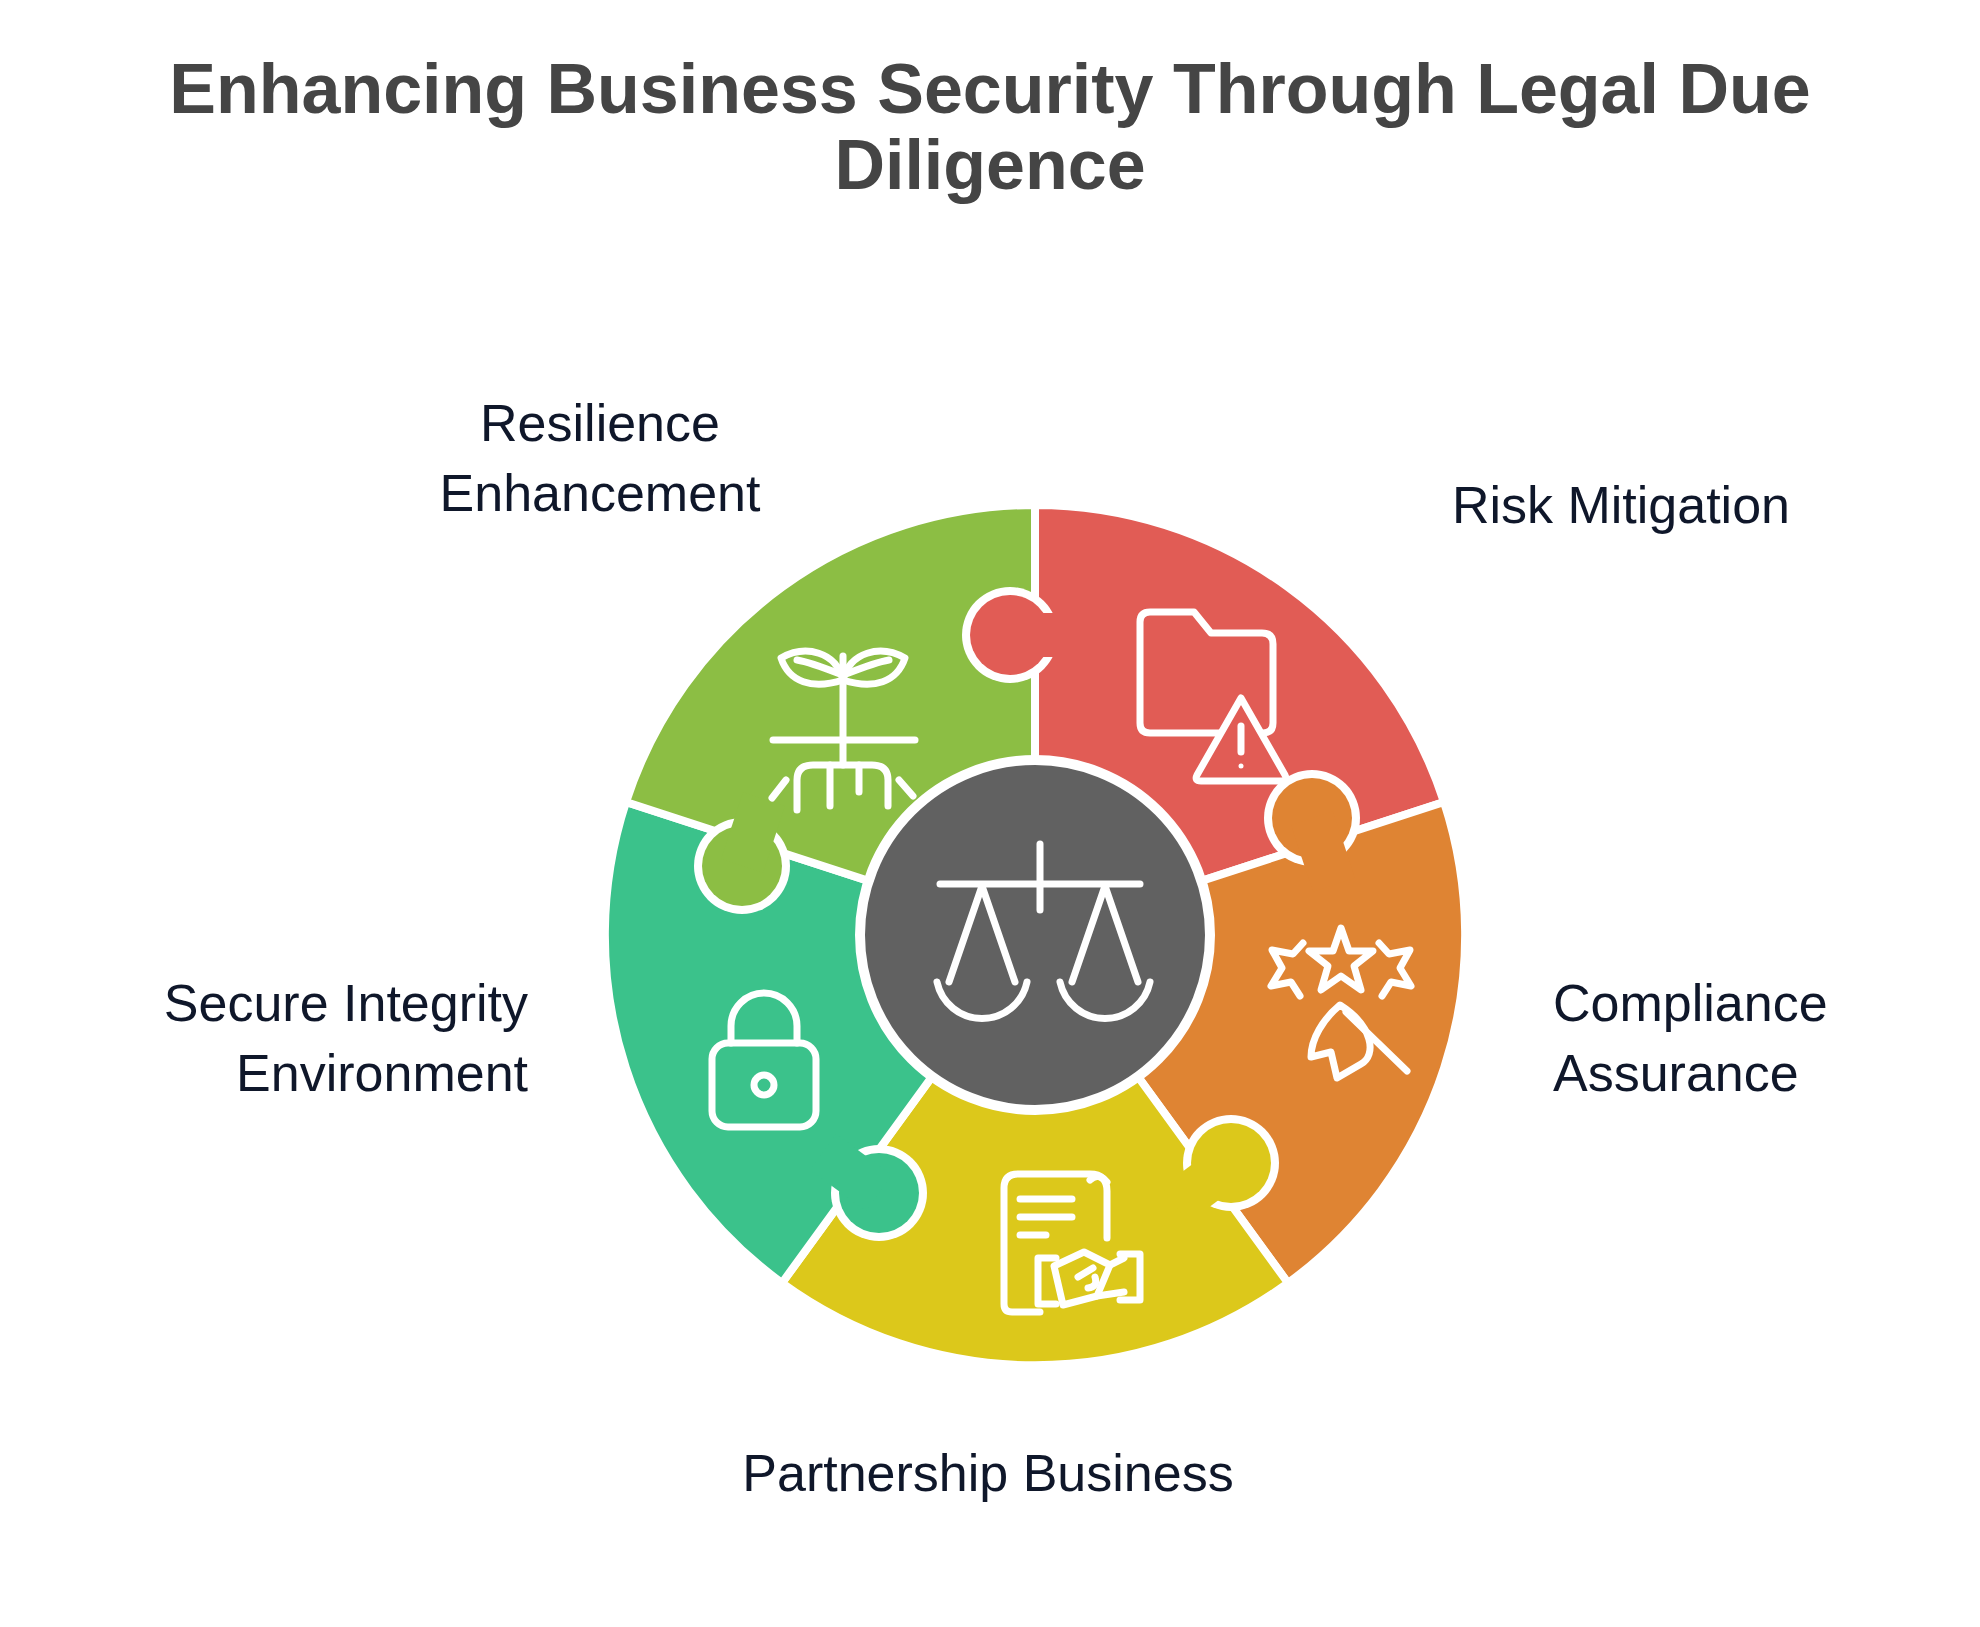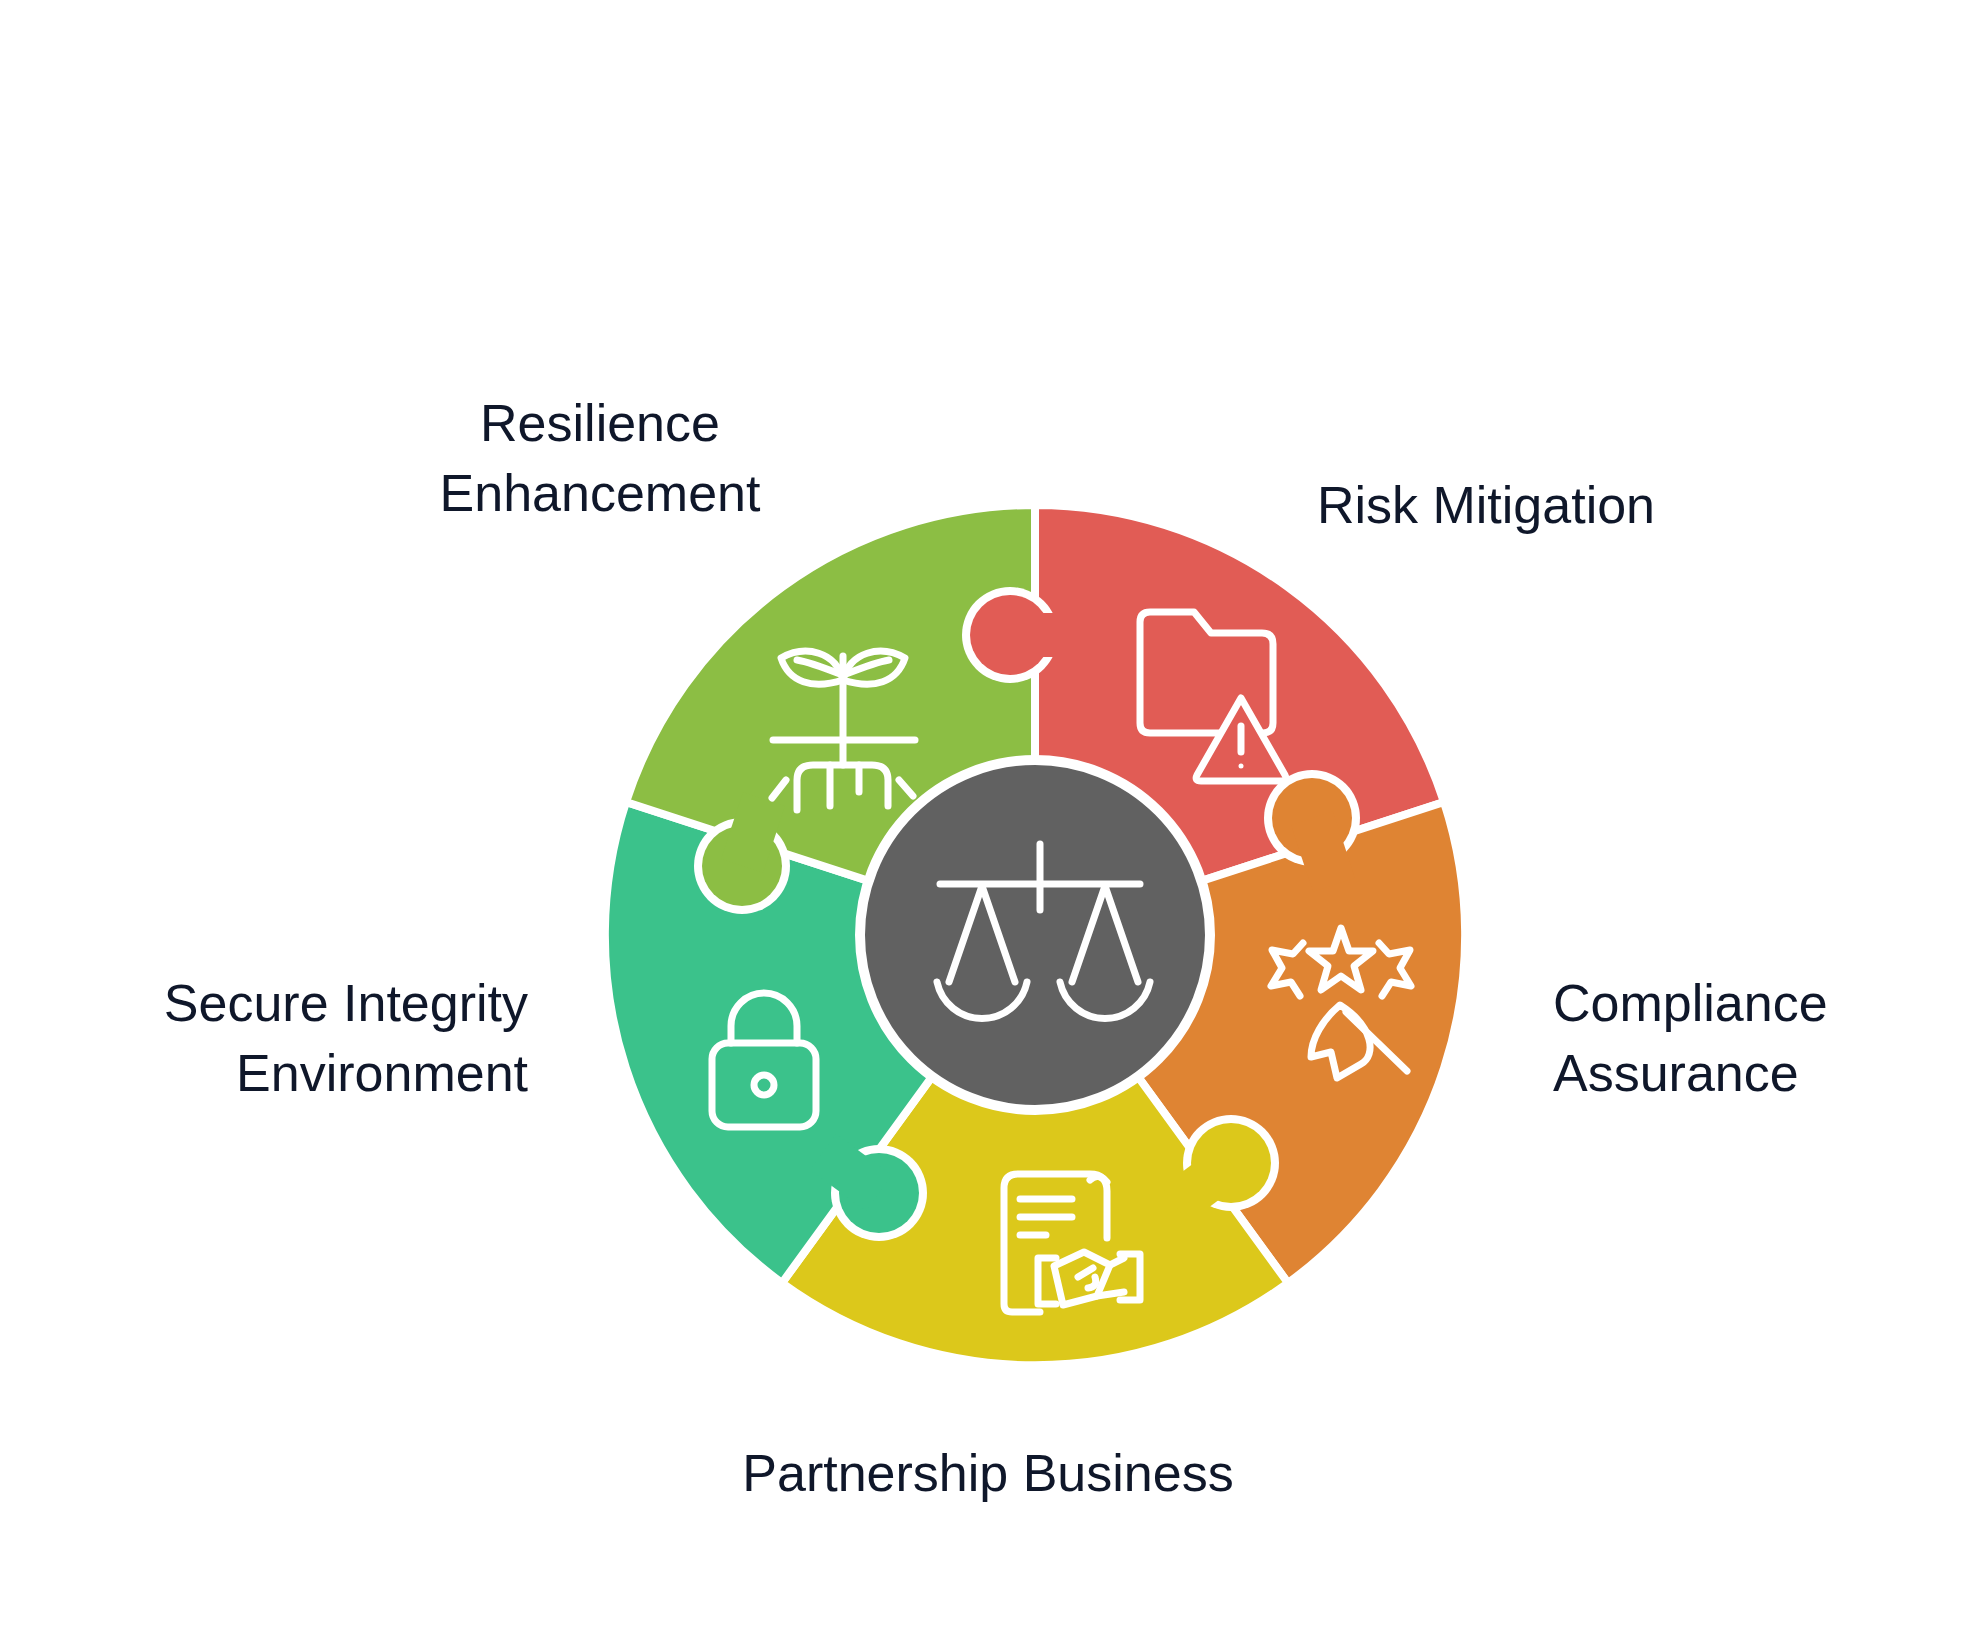--- a/index.html
+++ b/index.html
@@ -26,31 +26,35 @@
   .title span { display: block; }
   .wheel-svg { position: absolute; left: 0; top: 0; }
   .seg-label {
     position: absolute;
     font-size: 52px;
     line-height: 1.35;
     font-weight: 400;
     color: #0f172a;
   }
   .lbl-resilience  { left: 350px;  top: 388px;  width: 500px; text-align: center; }
-  .lbl-risk        { left: 1236px; top: 470px;  width: 500px; text-align: center; }
+  .lbl-risk        { left: 1290px; top: 470px;  width: 500px; text-align: right; }
   .lbl-secure      { left: 28px;   top: 968px;  width: 500px; text-align: right; }
   .lbl-compliance  { left: 1553px; top: 968px;  width: 460px; text-align: left; }
   .lbl-partnership { left: 738px;  top: 1438px; width: 500px; text-align: center; }
   .icon-stroke { fill: none; stroke: #ffffff; stroke-width: 7; stroke-linecap: round; stroke-linejoin: round; }
 </style>
 </head>
 <body>
 
 <div class="canvas">
 
+  <h1 class="title">
+    <span>Enhancing Business Security Through Legal Due</span>
+    <span>Diligence</span>
+  </h1>
 
   <svg class="wheel-svg" width="1980" height="1627" viewBox="0 0 1980 1627" xmlns="http://www.w3.org/2000/svg">
 
     <g stroke="#ffffff" stroke-width="8" stroke-linejoin="round">
       <path d="M 1035 935 L 1035 505 A 430 430 0 0 1 1444 802 Z" fill="#E15C55"></path>
       <path d="M 1035 935 L 1444 802 A 430 430 0 0 1 1288 1283 Z" fill="#DF8433"></path>
       <path d="M 1035 935 L 1288 1283 A 430 430 0 0 1 782 1283 Z" fill="#DCC81B"></path>
       <path d="M 1035 935 L 782 1283 A 430 430 0 0 1 626 802 Z" fill="#3BC28B"></path>
       <path d="M 1035 935 L 626 802 A 430 430 0 0 1 1035 505 Z" fill="#8CBE44"></path>
     </g>

